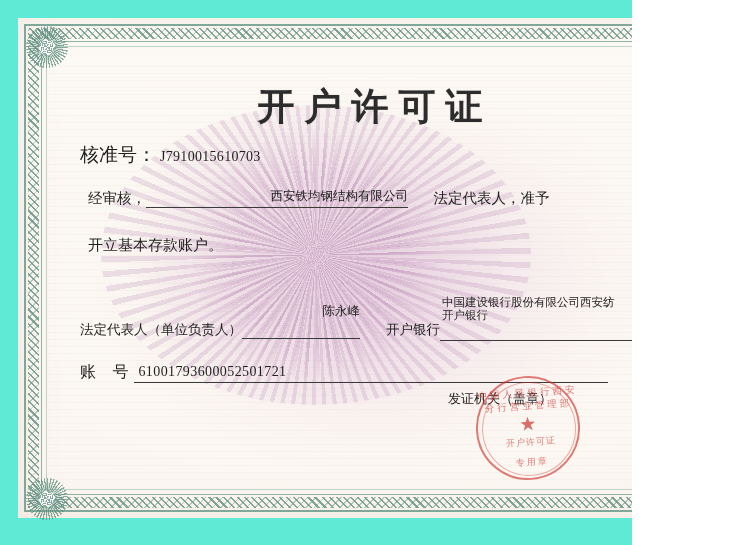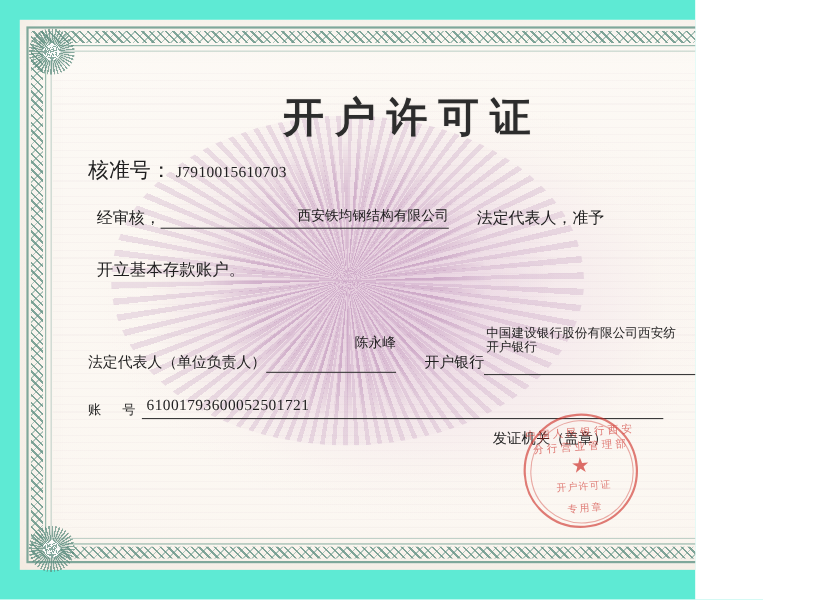--- a/index.html
+++ b/index.html
@@ -220,21 +220,21 @@
     line-height: 13px;
     text-align: left;
     padding-left: 2px;
     padding-bottom: 18px;
     position: relative;
     top: 2px;
   }
   .bank-fill .l2 { display: block; }
 
   .line4 { left: 34px; top: 316px; width: 620px; }
-  .acct-label { font-family: Liberation Mono, monospace; font-size: 12px; letter-spacing: 6px; }
+  .acct-label { font-family: Liberation Sans, sans-serif; font-size: 16px; letter-spacing: 6px; }
   .acct-fill {
     display: inline-block;
     width: 470px;
     border-bottom: 1px solid #3a3a3a;
     font-family: "Liberation Serif", serif;
     font-size: 14px;
     letter-spacing: 0.4px;
     text-align: left;
     padding-left: 4px;
     padding-bottom: 2px;

